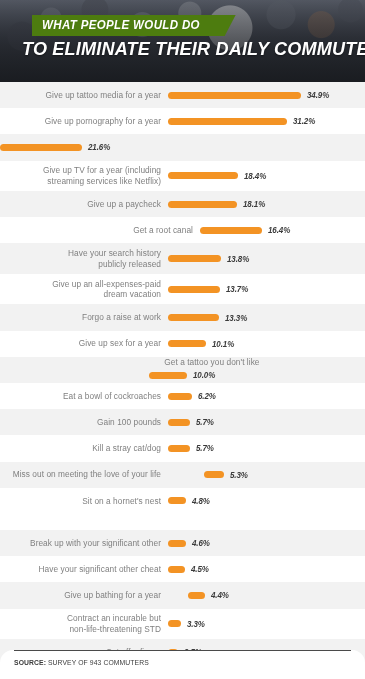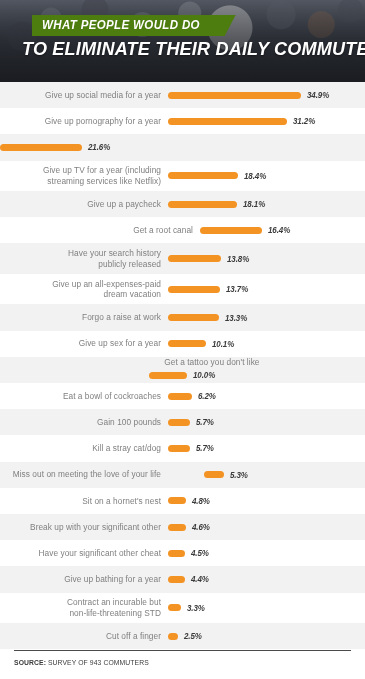--- a/index.html
+++ b/index.html
@@ -134,21 +134,21 @@
     <div class="header-photo"></div>
     <div class="header-shade"></div>
     <div class="title-banner">
       <span>WHAT PEOPLE WOULD DO</span>
     </div>
     <div class="title-main">TO ELIMINATE THEIR DAILY COMMUTE</div>
   </div>
 
   <div class="chart" id="chart">
       <div class="row alt" style="height: 26.2px;">
-        <div class="row-label">Give up social media for a year</div>
+        <div class="row-label">Give up tattoo media for a year</div>
         <div class="row-bar-wrap">
           <div class="bar" style="width: 133px; background: rgb(243, 147, 36);"></div>
           <div class="row-value">34.9%</div>
         </div>
       </div>
       <div class="row plain" style="height: 26.2px;">
         <div class="row-label">Give up pornography for a year</div>
         <div class="row-bar-wrap">
           <div class="bar" style="width: 118.9px; background: rgb(243, 147, 36);"></div>
           <div class="row-value">31.2%</div>
@@ -244,35 +244,35 @@
           <div class="row-value">5.3%</div>
         </div>
       </div>
       <div class="row plain" style="height: 26.2px;">
         <div class="row-label">Sit on a hornet's nest</div>
         <div class="row-bar-wrap">
           <div class="bar" style="width: 18.2923px; background: rgb(243, 147, 36);"></div>
           <div class="row-value">4.8%</div>
         </div>
       </div>
-      <div class="row alt" style="height: 26.2px;">
+      <div class="row alt" style="height: 26.2px; margin-top: 16px;">
         <div class="row-label">Break up with your significant other</div>
         <div class="row-bar-wrap">
           <div class="bar" style="width: 17.5301px; background: rgb(243, 147, 36);"></div>
           <div class="row-value">4.6%</div>
         </div>
       </div>
       <div class="row plain" style="height: 26.2px;">
         <div class="row-label">Have your significant other cheat</div>
         <div class="row-bar-wrap">
           <div class="bar" style="width: 17.149px; background: rgb(243, 147, 36);"></div>
           <div class="row-value">4.5%</div>
         </div>
       </div>
-      <div class="row alt" style="height: 26.2px;">
+      <div class="row alt" style="height: 26.2px; gap: 20px;">
         <div class="row-label">Give up bathing for a year</div>
         <div class="row-bar-wrap">
           <div class="bar" style="width: 16.7679px; background: rgb(243, 147, 36);"></div>
           <div class="row-value">4.4%</div>
         </div>
       </div>
       <div class="row plain" style="height: 30.5px;">
         <div class="row-label">Contract an incurable but<br>non-life-threatening STD</div>
         <div class="row-bar-wrap">
           <div class="bar" style="width: 12.5759px; background: rgb(243, 147, 36);"></div>

